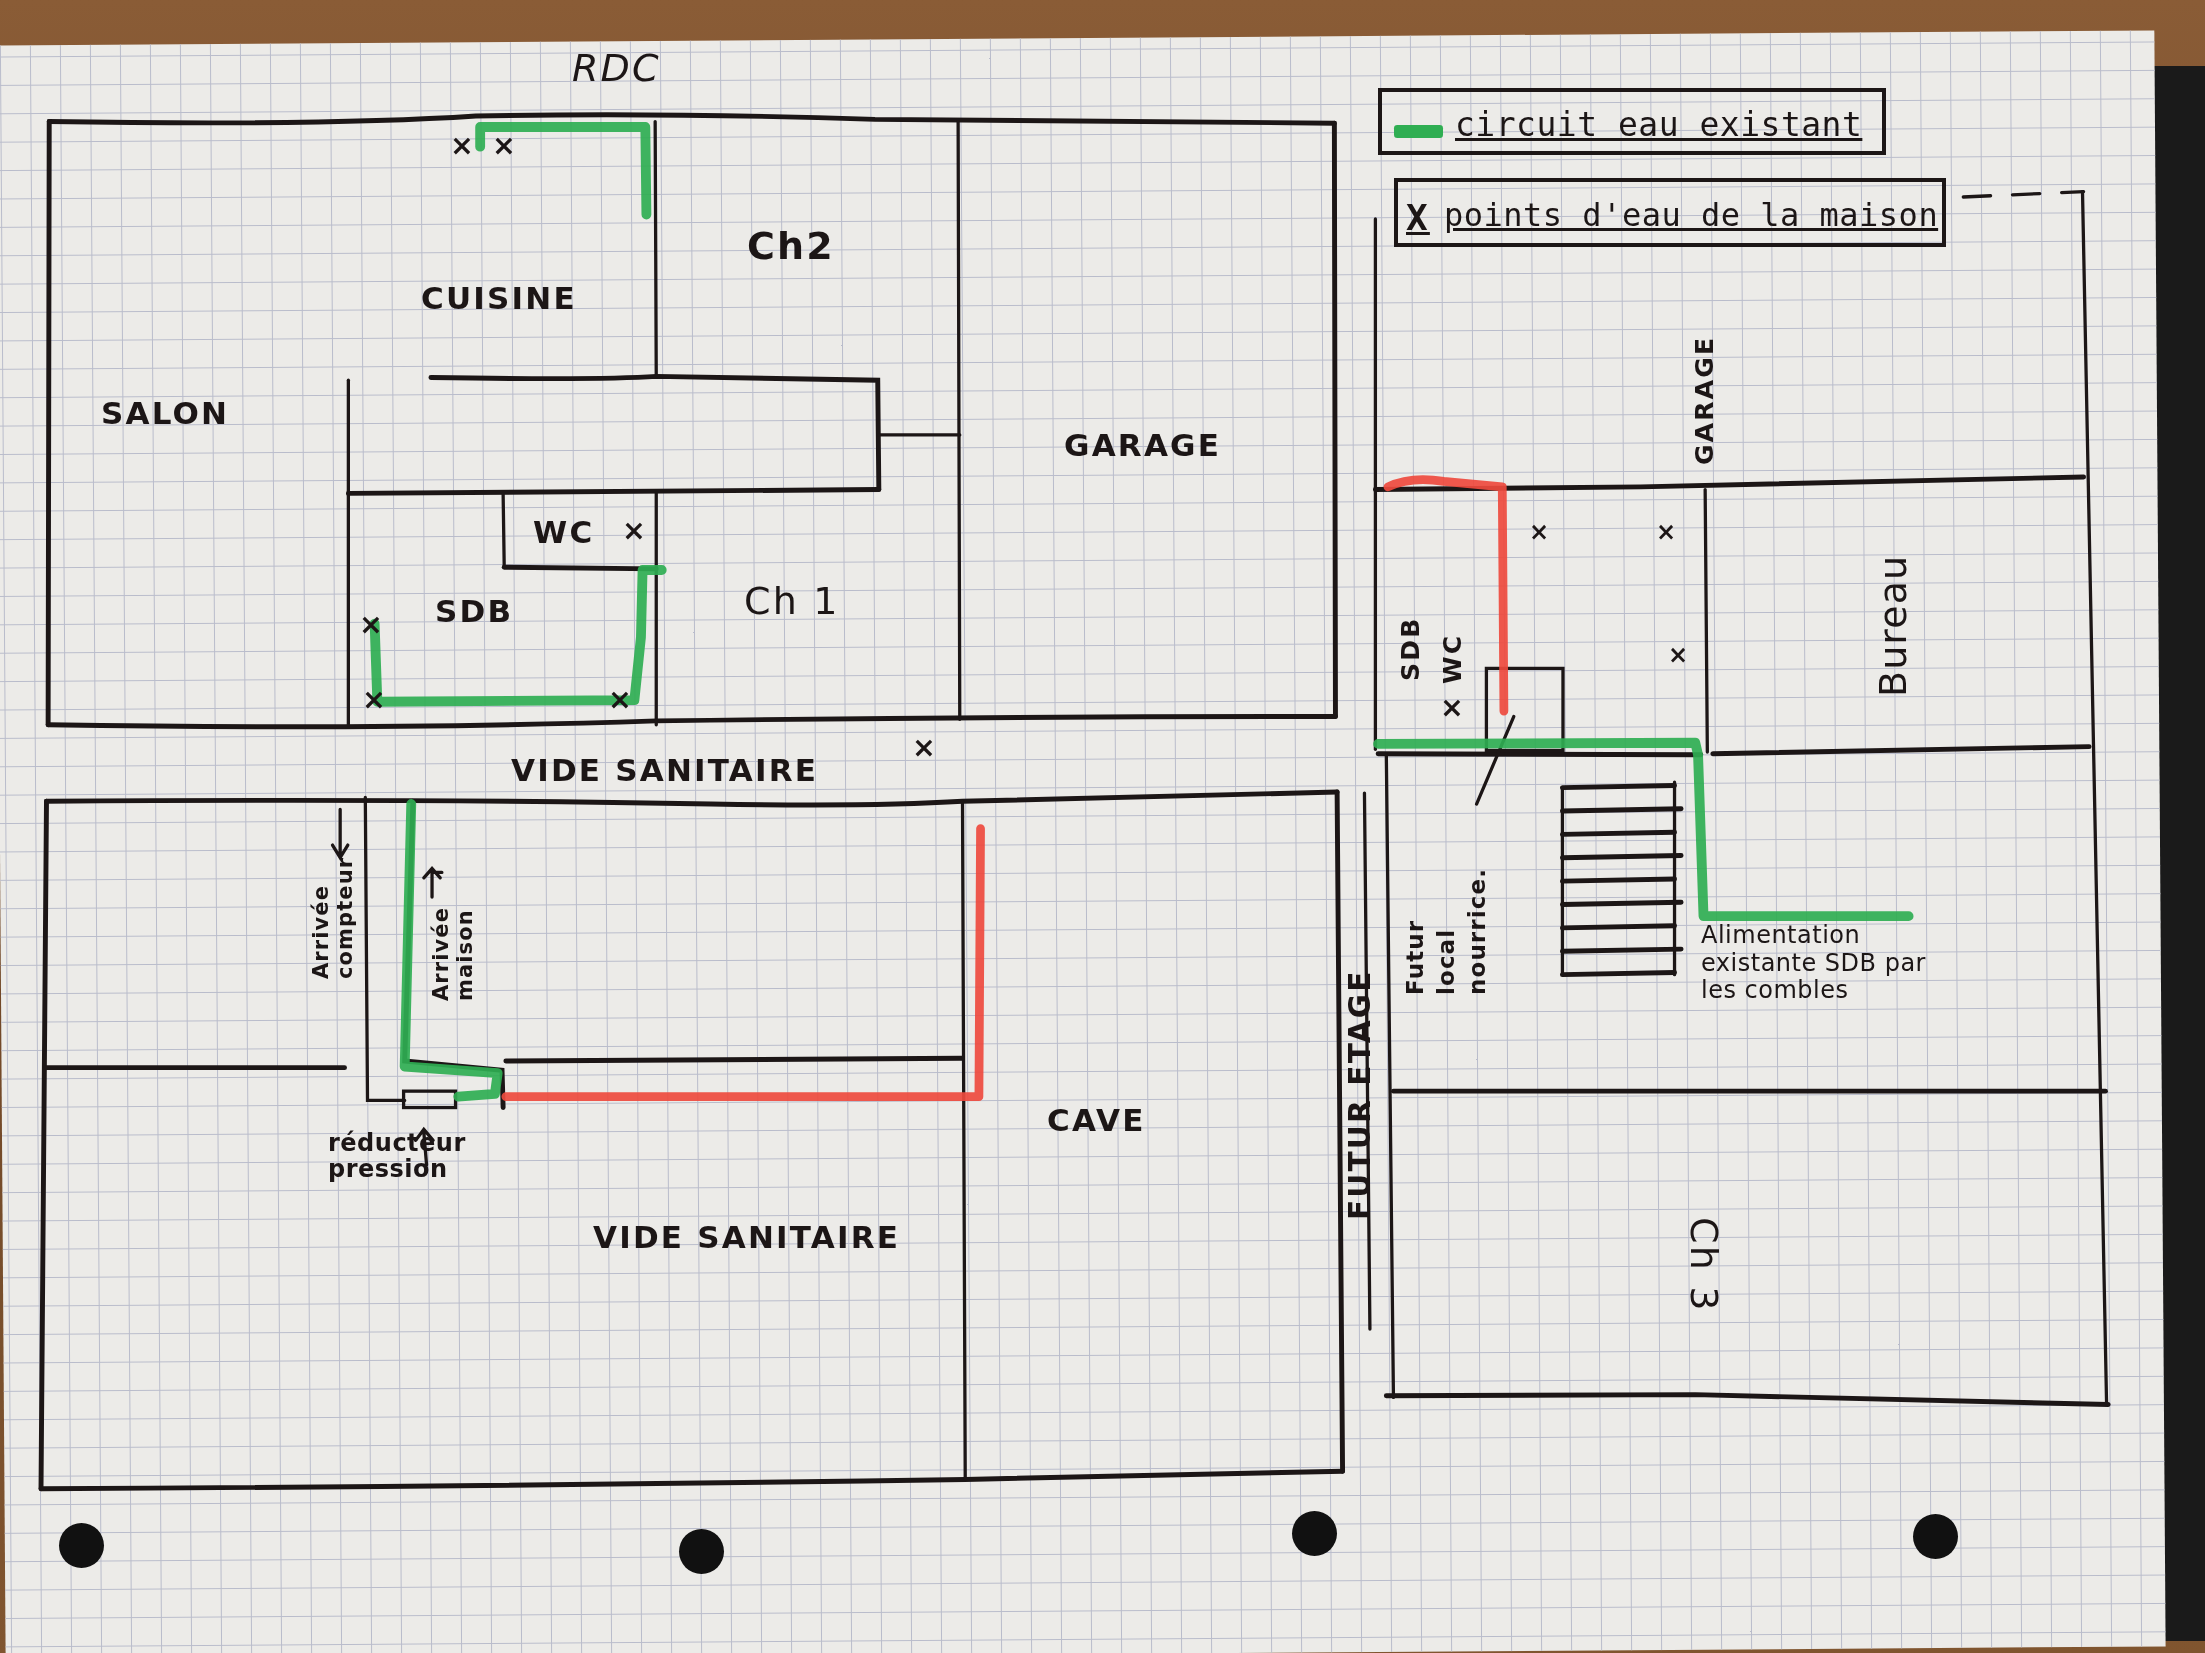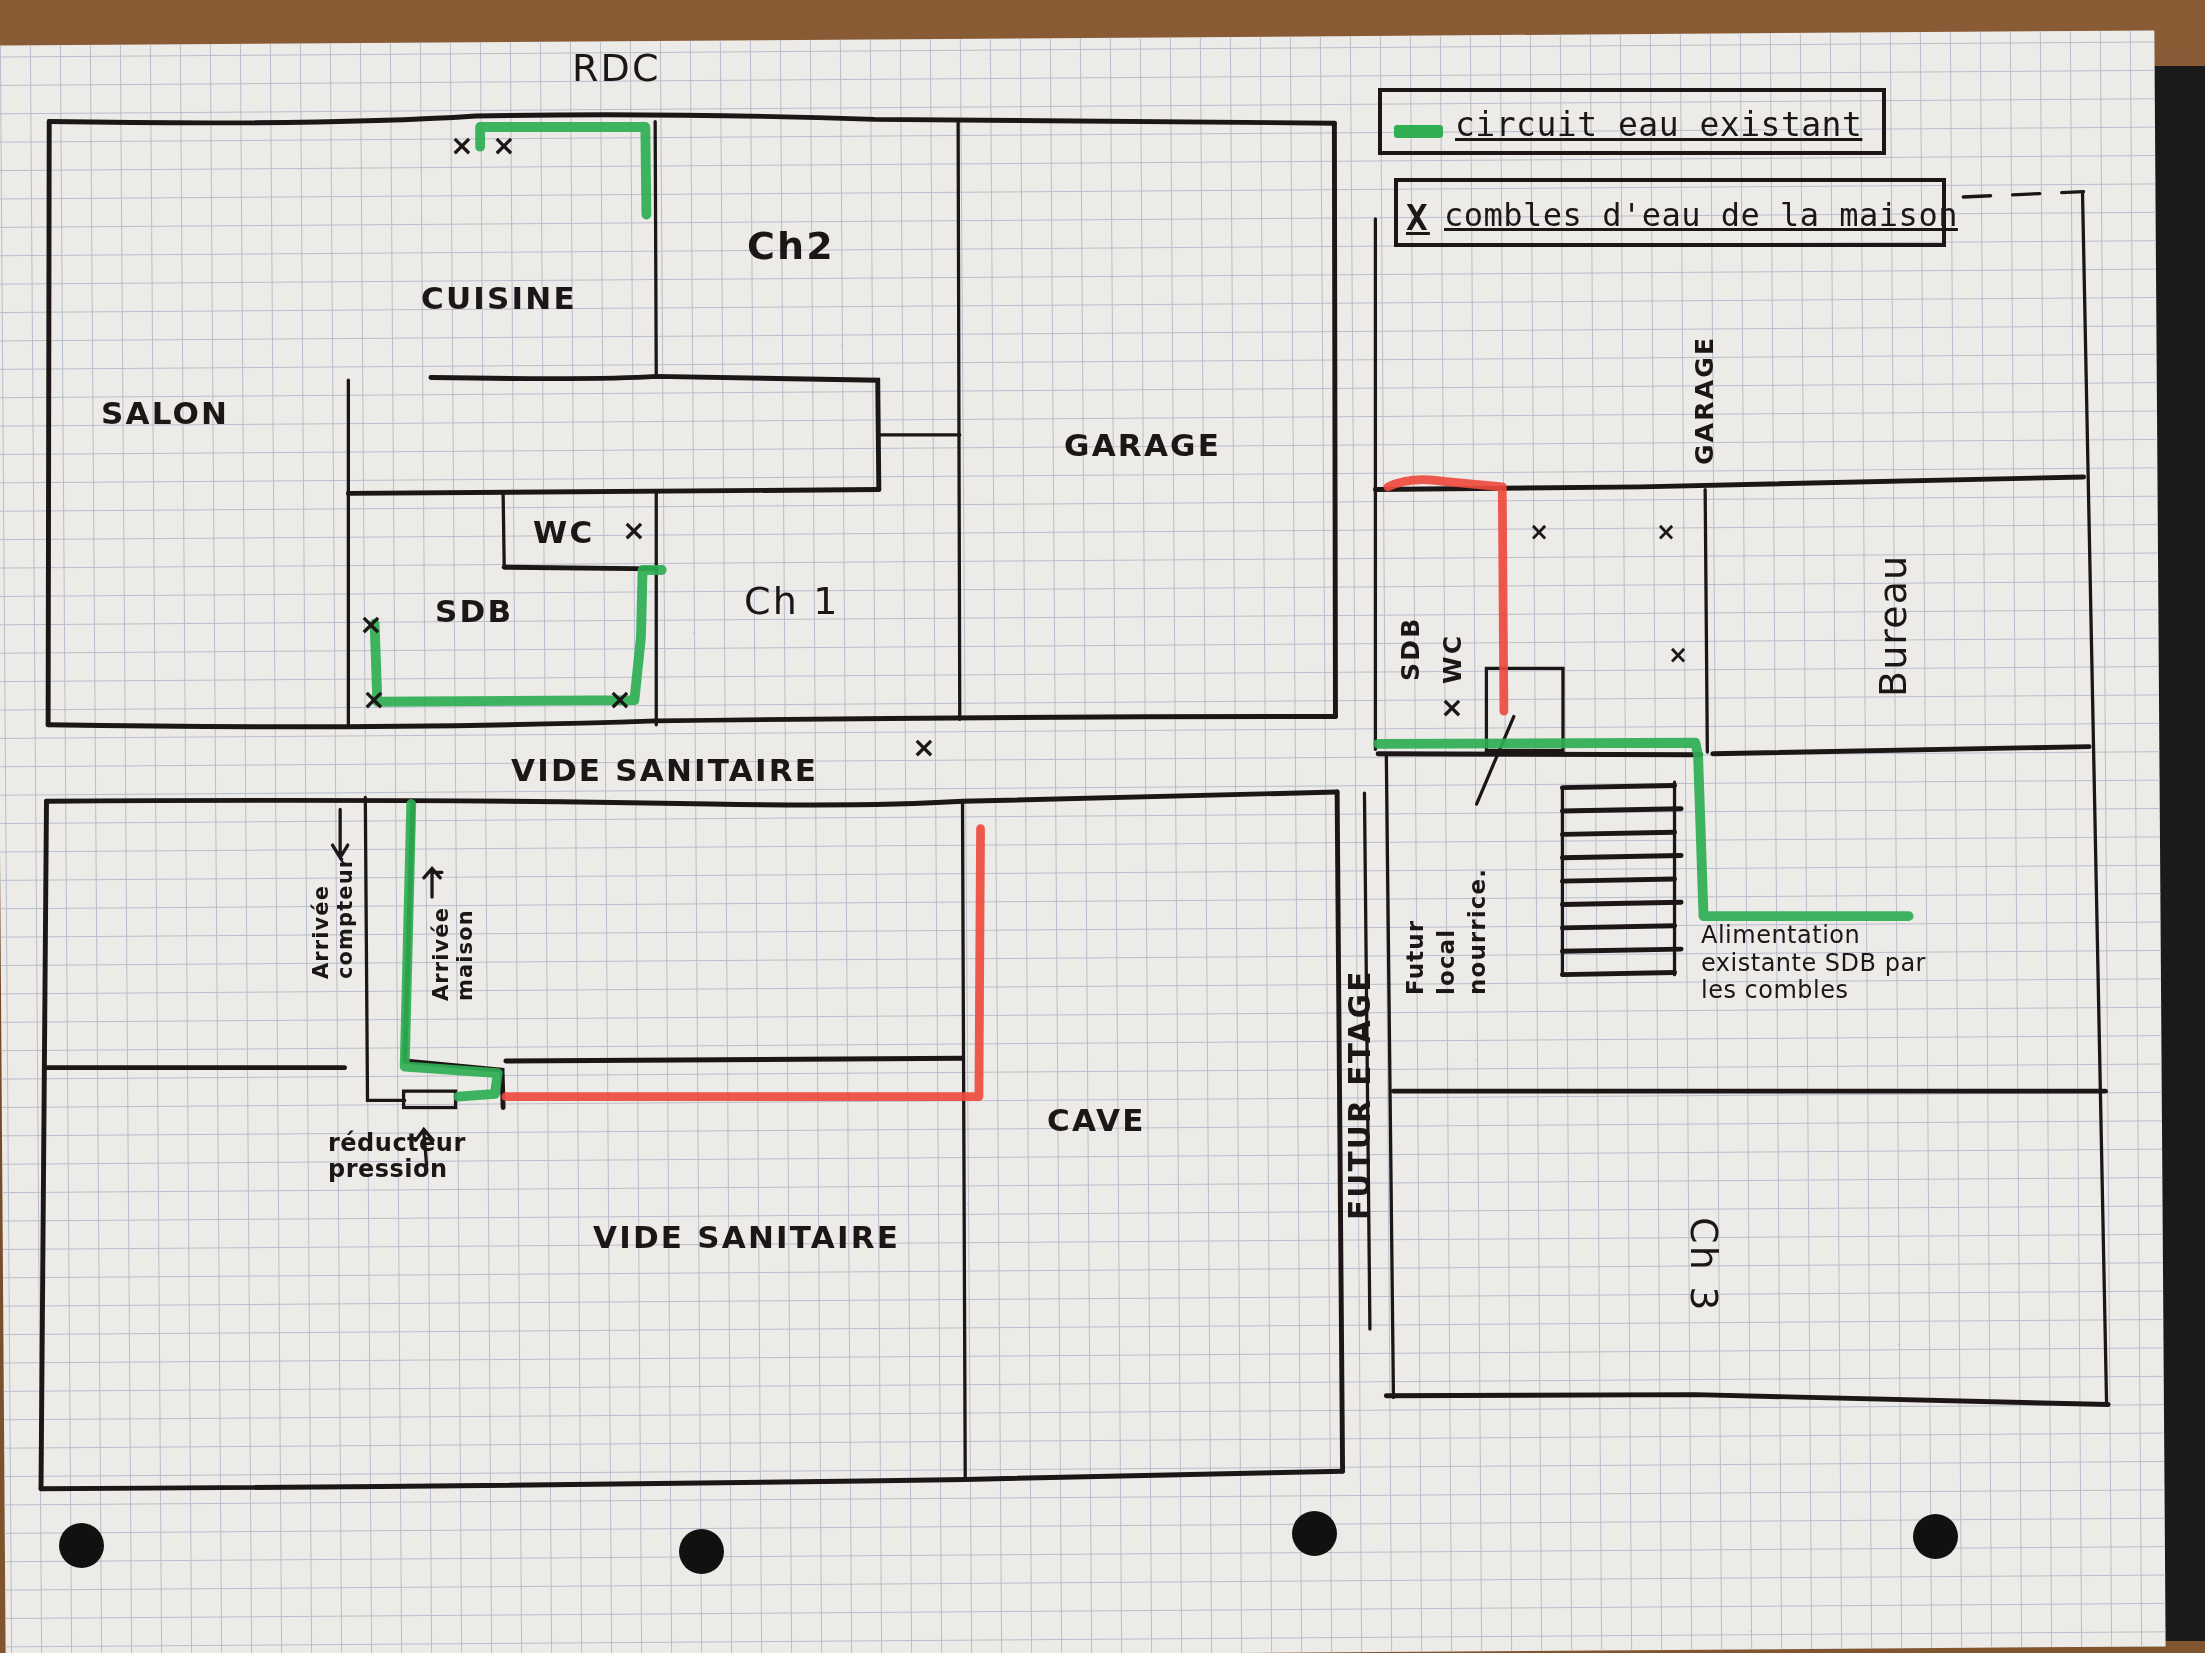--- a/index.html
+++ b/index.html
@@ -112,23 +112,23 @@
     <path class="pipe-red" d="M2538 890 Q2580 870 2640 880 L2747 890 L2750 1300"></path>
   </g>
 </svg>
 
 <div class="legend-box" style="left:1378px;top:88px;width:500px;height:59px;"></div>
 <div class="legend-swatch" style="left:1394px;top:125px;"></div>
 <div class="label lg hand" style="left:1455px;top:105px;font-size:33px;letter-spacing:0.5px;font-weight:normal;">circuit eau existant</div>
 
 <div class="legend-box" style="left:1394px;top:178px;width:544px;height:61px;"></div>
 <div class="label lg hand" style="left:1406px;top:197px;font-size:36px;">X</div>
-<div class="label lg hand" style="left:1444px;top:196px;font-size:32px;letter-spacing:0.5px;font-weight:normal;">combles d'eau de la maison</div>
+<div class="label lg hand" style="left:1444px;top:196px;font-size:32px;letter-spacing:0.5px;font-weight:normal;">points d'eau de la maison</div>
 
-<div class="label lg" style="left:572px;top:46px;font-weight:normal;">RDC</div>
+<div class="label lg" style="left:572px;top:46px;font-weight:normal;font-style:italic;">RDC</div>
 
 <div class="label md" style="left:421px;top:280px;">CUISINE</div>
 <div class="label lg" style="left:747px;top:224px;font-weight:bold;">Ch2</div>
 <div class="label md" style="left:101px;top:395px;text-align:right;">SALON</div>
 <div class="label md" style="left:1064px;top:427px;">GARAGE</div>
 <div class="label md" style="left:533px;top:514px;">WC</div>
 <div class="label md" style="left:435px;top:593px;">SDB</div>
 <div class="label lg" style="left:744px;top:579px;font-weight:normal;">Ch 1</div>
 
 <div class="xmark" style="left:450px;top:132px;">×</div>

